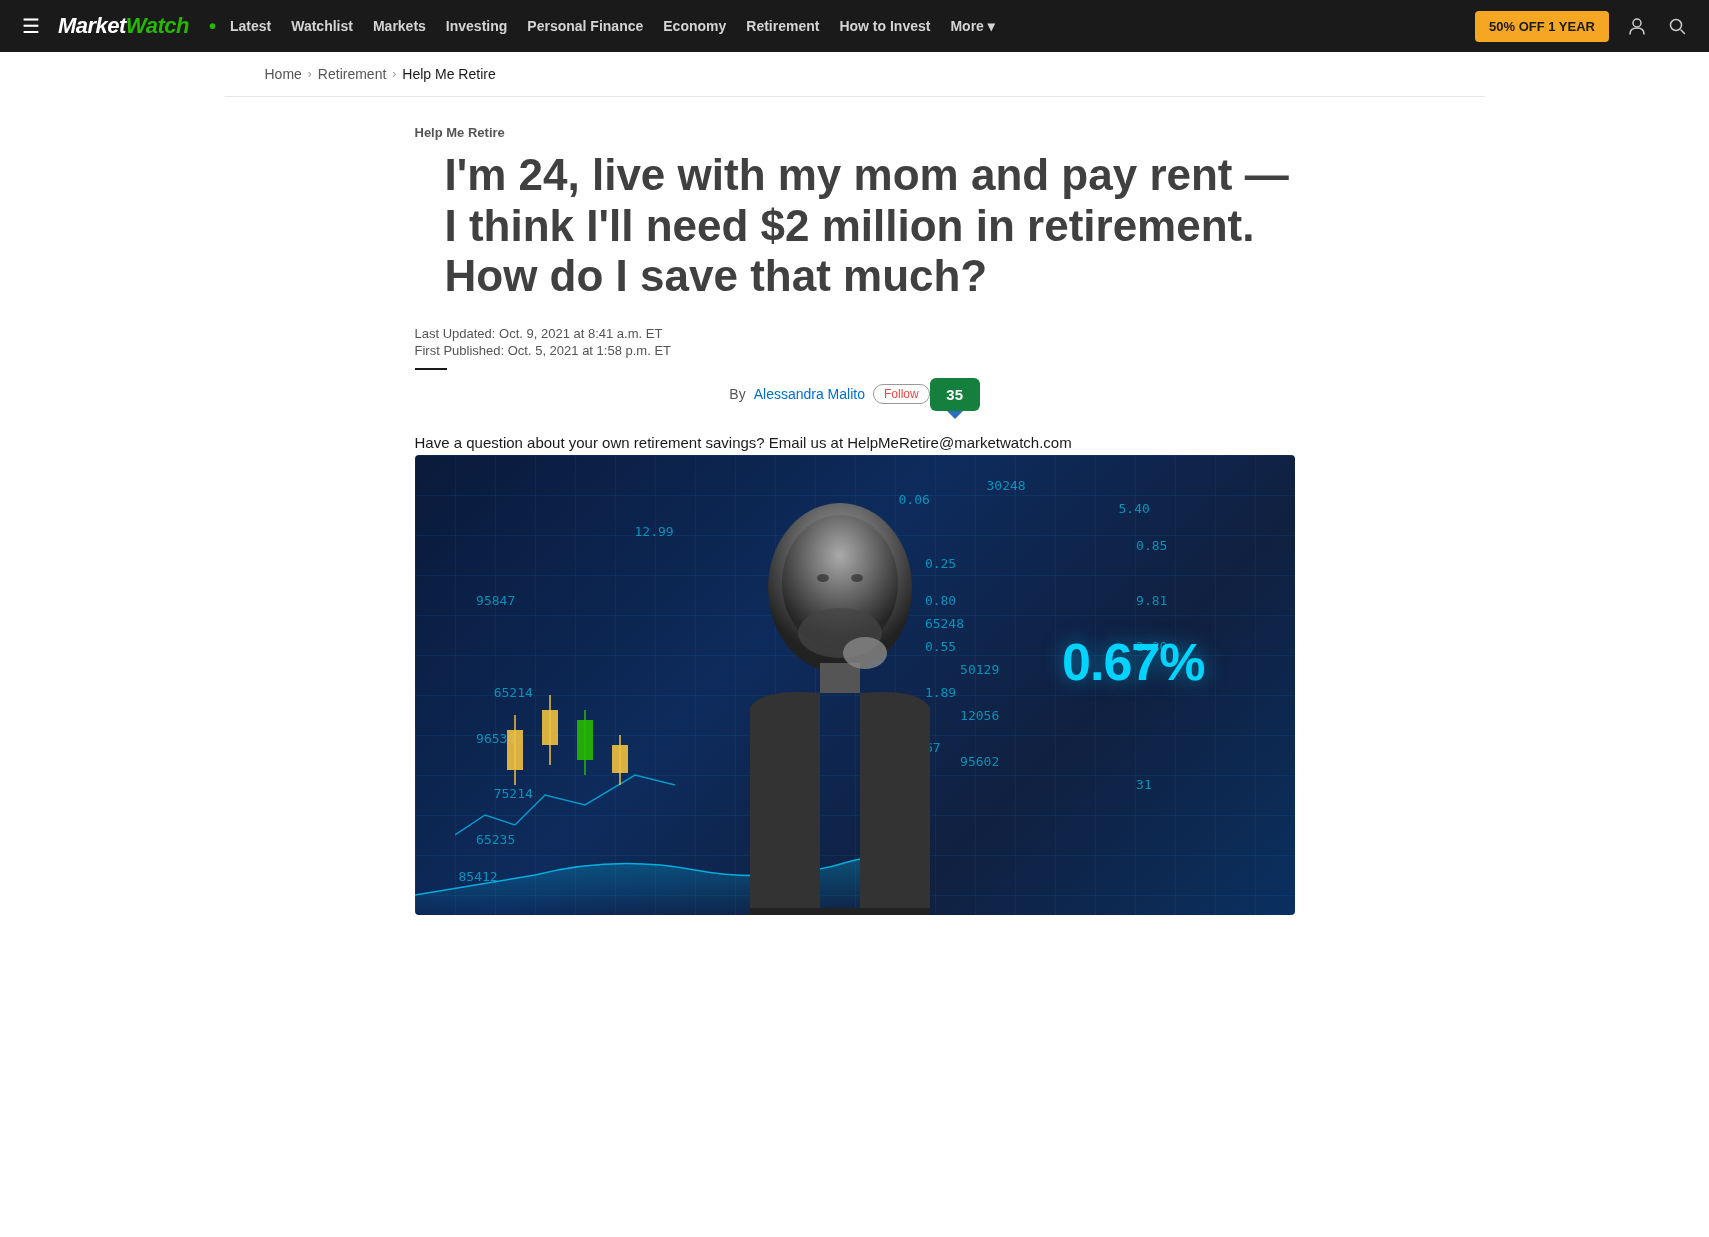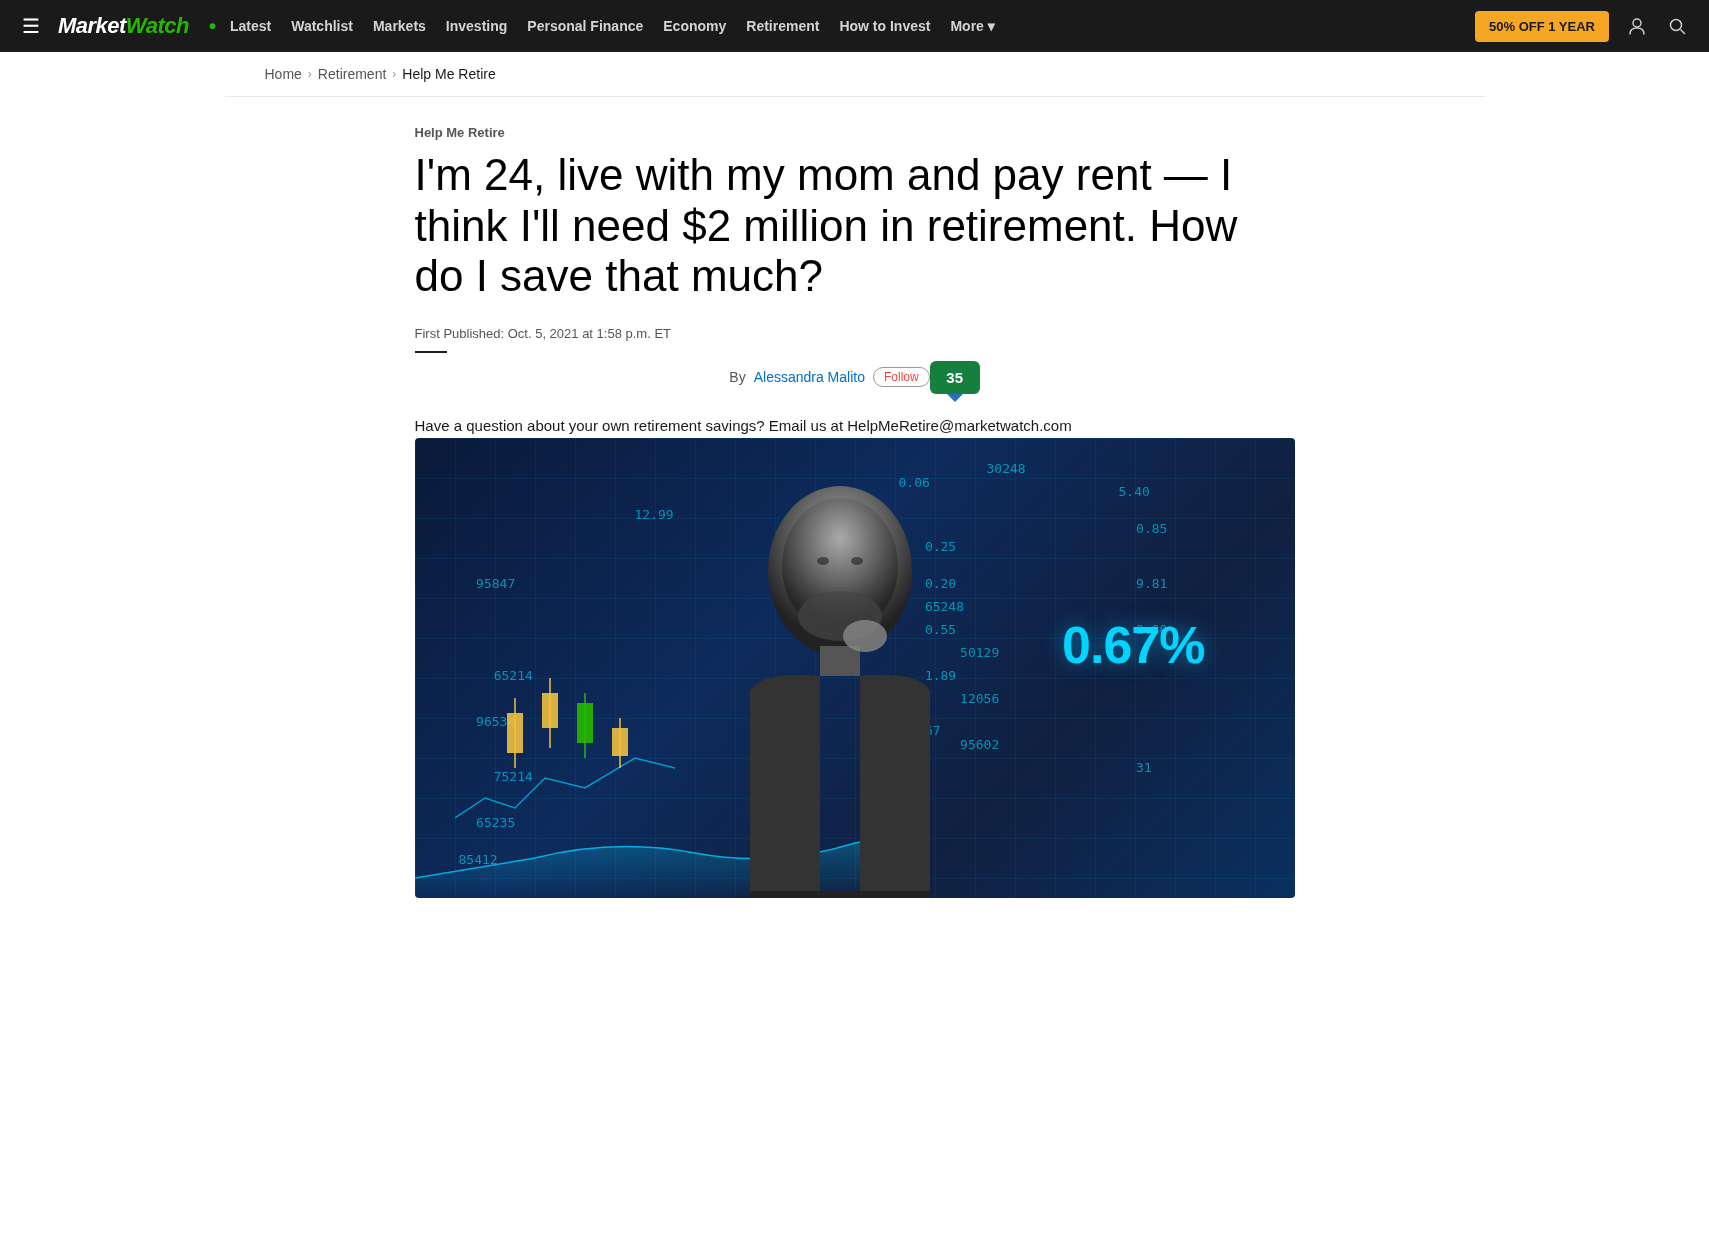--- a/index.html
+++ b/index.html
@@ -145,25 +145,26 @@
       font-size: 13px;
       font-weight: 700;
       color: #555;
       text-transform: none;
       margin-top: 28px;
       margin-bottom: 10px;
     }
 
     .article-title {
       font-size: 44px;
-      font-weight: 400;
+      font-weight: 700;
       line-height: 1.15;
-      color: #000000;
+      color: #404040;
       margin-bottom: 24px;
       max-width: 900px;
+      margin-left: 30px;
     }
 
     .article-meta {
       display: flex;
       flex-direction: column;
       gap: 2px;
       margin-bottom: 10px;
     }
     .article-meta-line {
       font-size: 13px;
@@ -366,20 +367,21 @@
   </nav>
 </div>
 
 <main class="page-wrap">
 
   <div class="article-section-label">Help Me Retire</div>
 
   <h1 class="article-title">I'm 24, live with my mom and pay rent — I think I'll need $2 million in retirement. How do I save that much?</h1>
 
   <div class="article-meta">
+    <span class="article-meta-line">Last Updated: Oct. 9, 2021 at 8:41 a.m. ET</span>
     <span class="article-meta-line">First Published: Oct. 5, 2021 at 1:58 p.m. ET</span>
   </div>
 
   <div class="article-meta-divider"></div>
 
   <div class="article-byline">
     <div class="byline-left">
       <span>By</span>
       <a href="#" class="byline-author">Alessandra Malito</a>
       <button class="follow-btn">Follow</button>
@@ -395,21 +397,21 @@
     <div class="article-image-placeholder">
 
       <div class="img-grid"></div>
 
       <div class="img-numbers">
         <span class="num-item" style="top:8%;left:55%;">0.06</span>
         <span class="num-item" style="top:15%;left:25%;">12.99</span>
         <span class="num-item" style="top:22%;left:58%;">0.25</span>
         <span class="num-item" style="top:5%;left:65%;">30248</span>
         <span class="num-item" style="top:10%;left:80%;">5.40</span>
-        <span class="num-item" style="top:30%;left:58%;">0.20</span>
+        <span class="num-item" style="top:30%;left:58%;">0.80</span>
         <span class="num-item" style="top:35%;left:58%;text-align:center;">65248</span>
         <span class="num-item" style="top:18%;left:82%;">0.85</span>
         <span class="num-item" style="top:40%;left:58%;">0.55</span>
         <span class="num-item" style="top:45%;left:62%;">50129</span>
         <span class="num-item" style="top:30%;left:82%;">9.81</span>
         <span class="num-item" style="top:50%;left:58%;">1.89</span>
         <span class="num-item" style="top:55%;left:62%;">12056</span>
         <span class="num-item" style="top:40%;left:82%;">2.80</span>
         <span class="num-item" style="top:62%;left:58%;">67</span>
         <span class="num-item" style="top:65%;left:62%;">95602</span>

